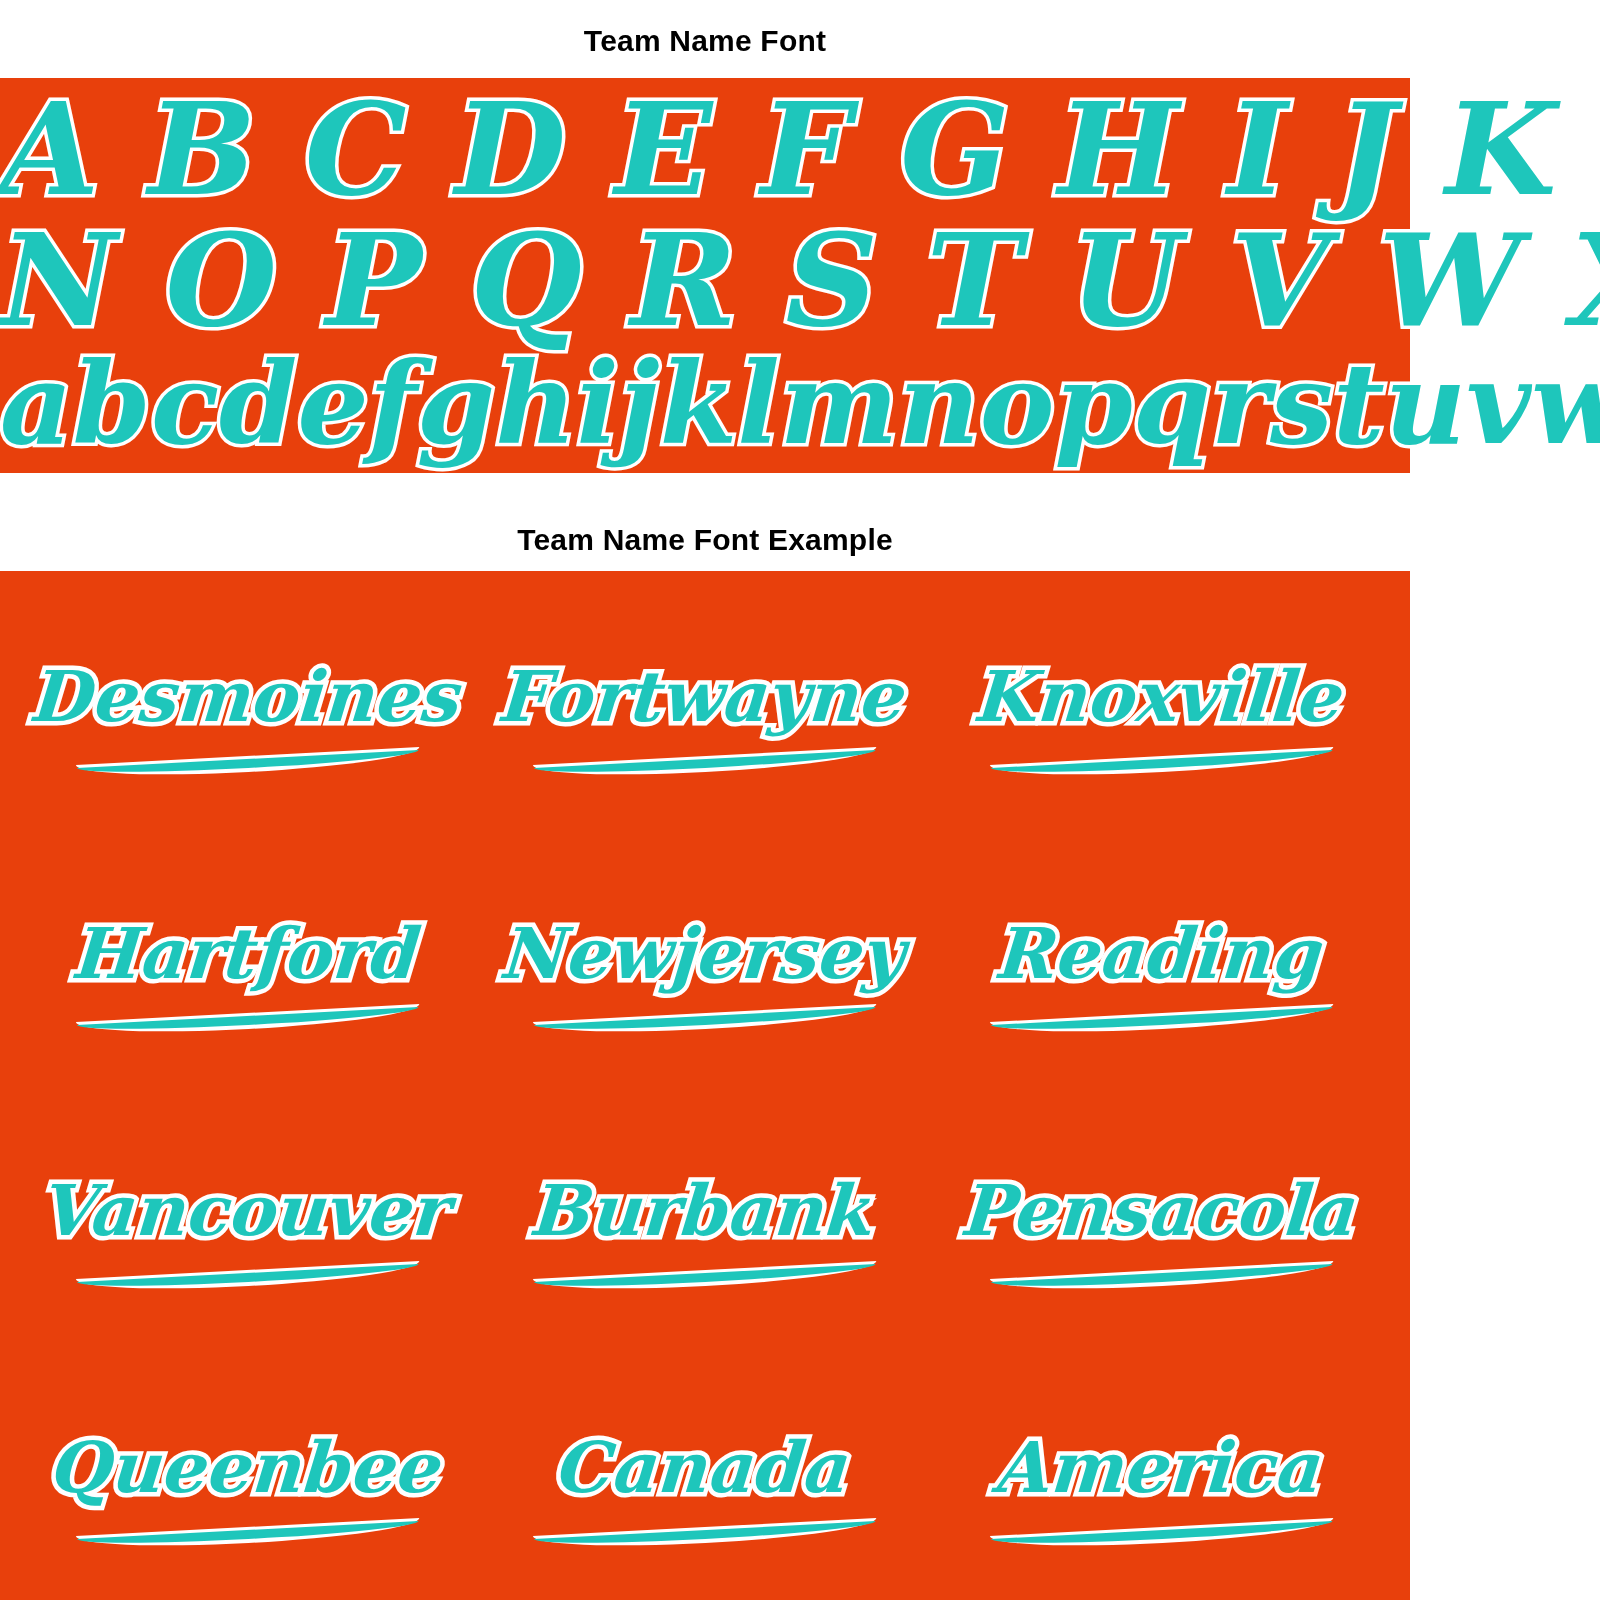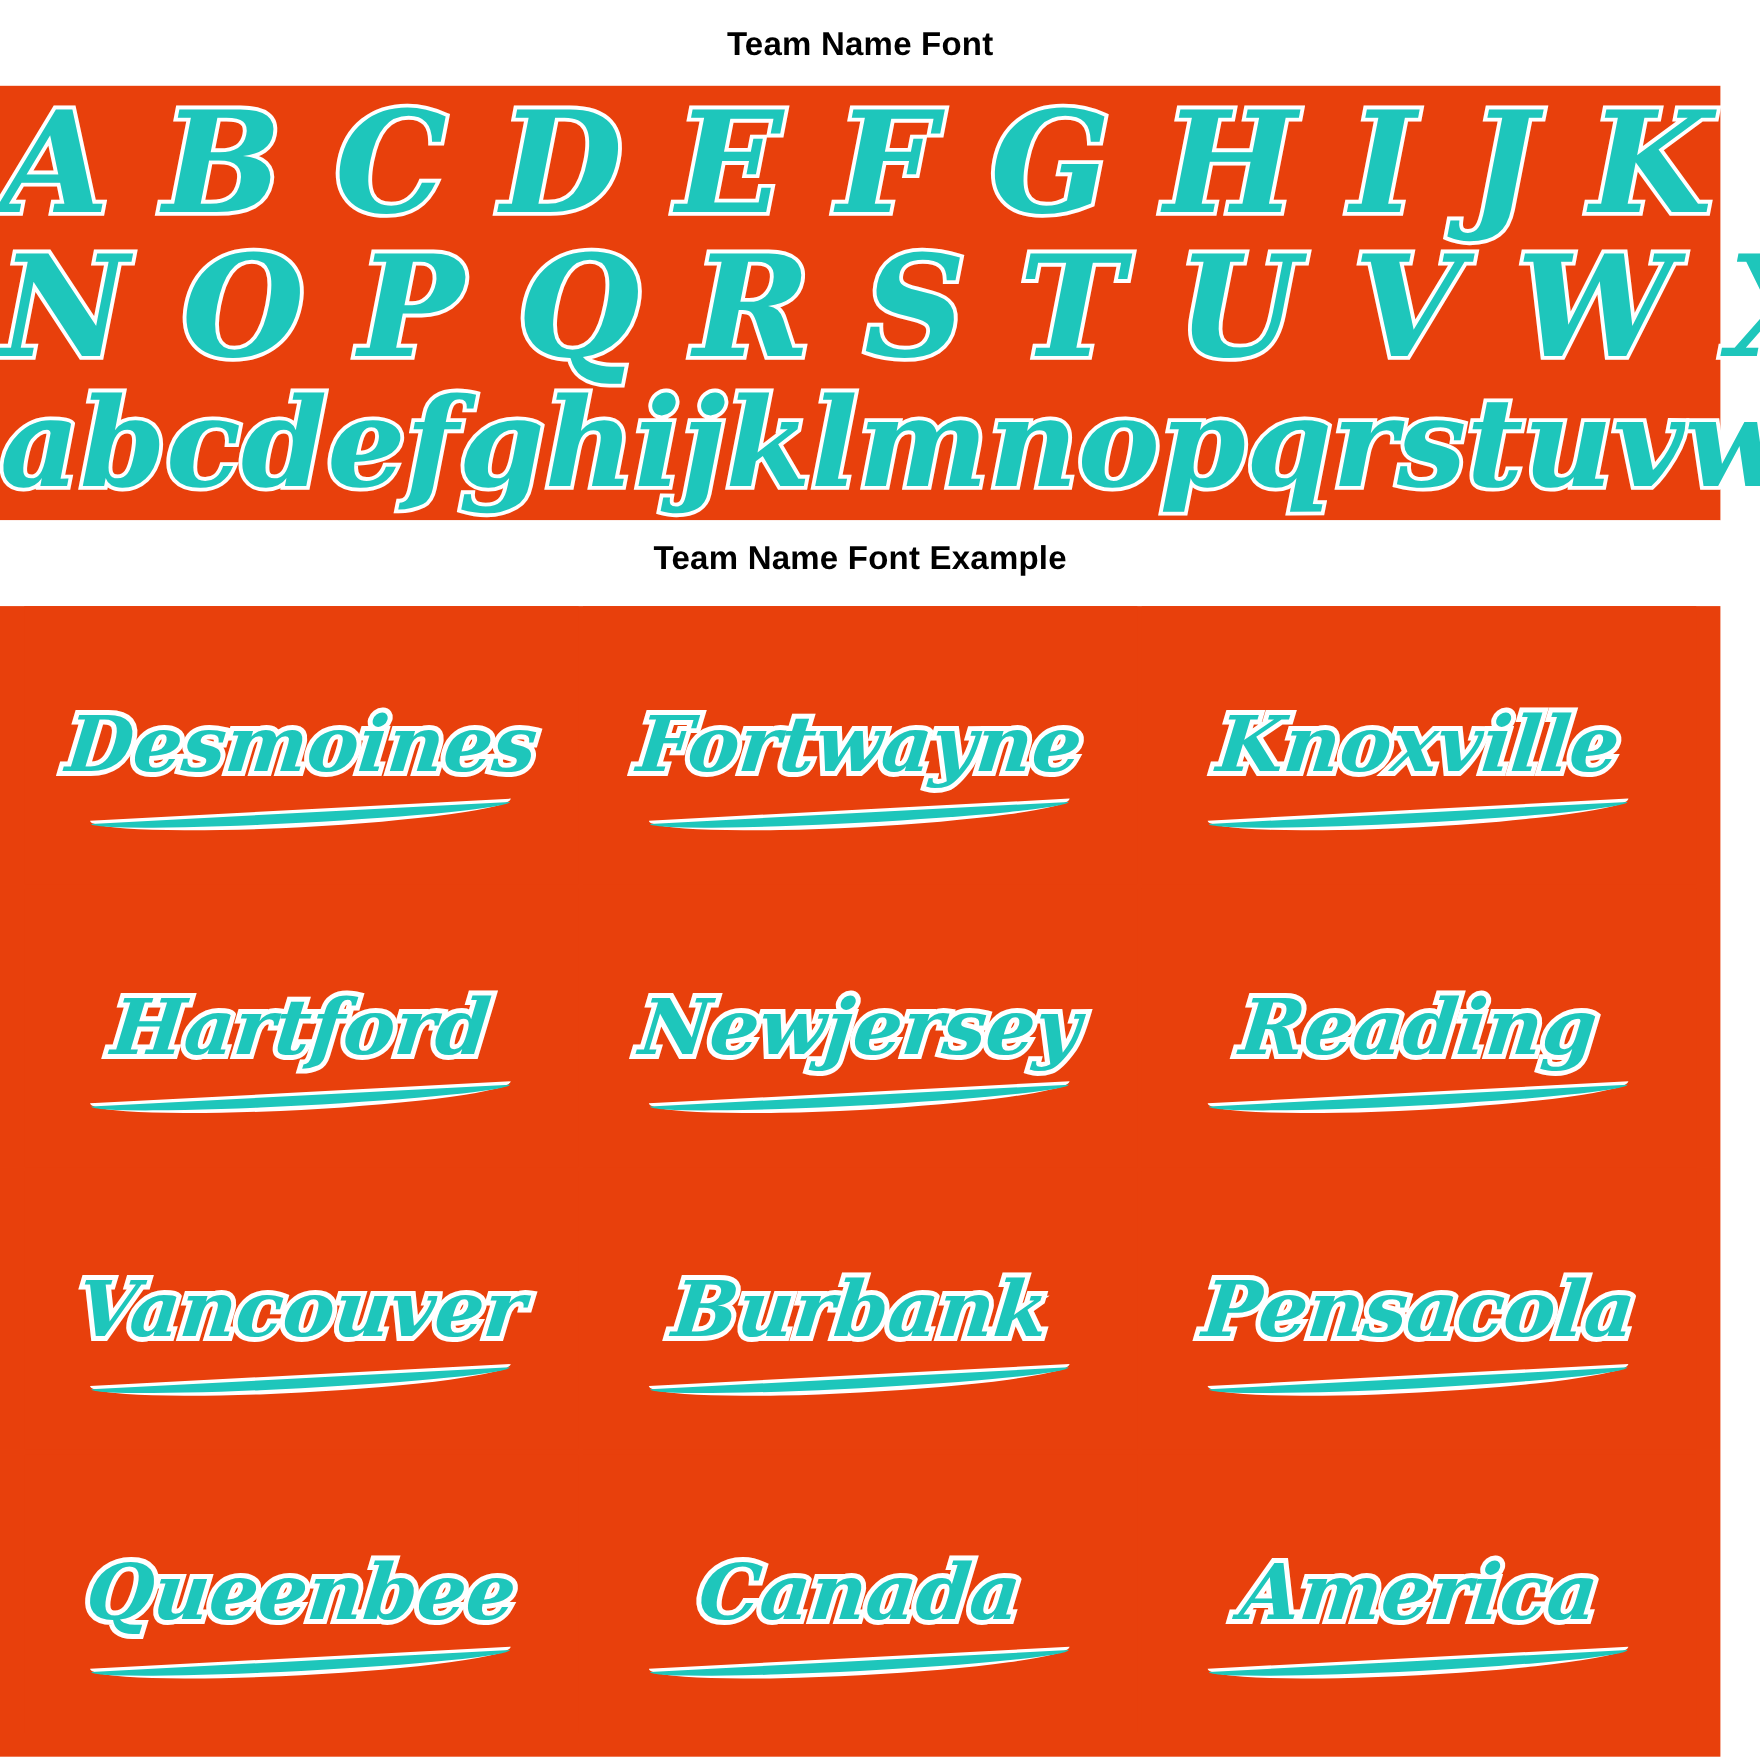--- a/index.html
+++ b/index.html
@@ -8,41 +8,42 @@
   }
   body {
     width: 1600px;
     height: 1600px;
     background: #ffffff;
     font-family: "Liberation Sans", sans-serif;
     overflow: hidden;
   }
   .page {
     position: relative;
-    width: 1564px;
+    width: 1410px;
     height: 1600px;
     background: #ffffff;
     box-sizing: border-box;
   }
   
   .band {
     width: 100%;
     text-align: center;
     font-size: 30px;
     font-weight: bold;
     color: #000000;
     background: #ffffff;
     line-height: 1;
     letter-spacing: 0.2px;
   }
   .band-top {
     padding: 26px 0 22px 0;
   }
   .band-mid {
-    padding: 20px 0 28px 0;
+    padding: 20px 0 16px 0;
+    margin-top: 32px;
   }
 
   
   .alphabet-panel {
     background: #e8400c;
     padding: 6px 0 10px 0;
     box-sizing: border-box;
   }
   .alpha-row {
     text-align: center;

